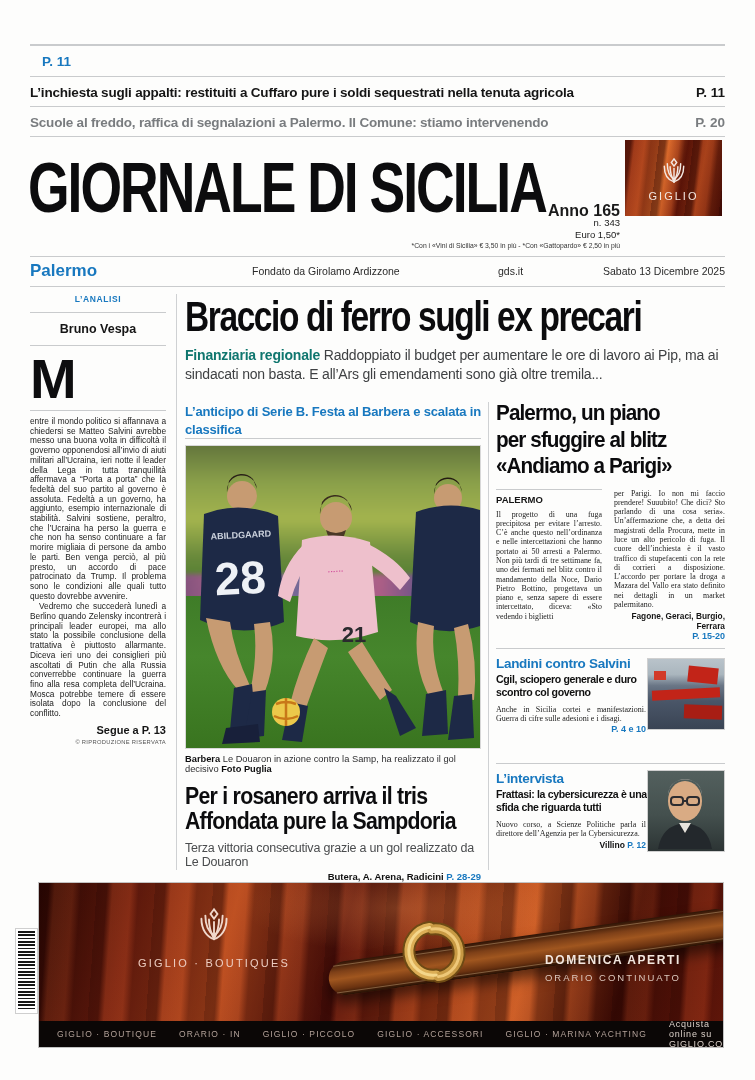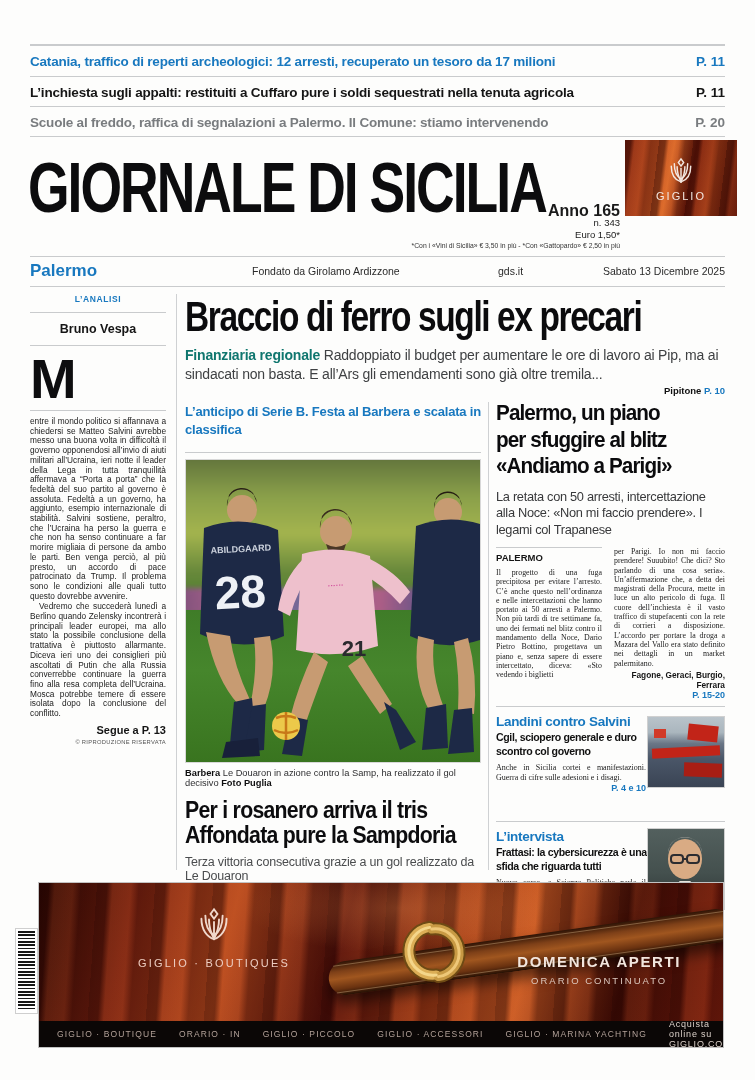--- a/index.html
+++ b/index.html
@@ -16,21 +16,21 @@
   .gray{color:#797c7f;}
   
   .masthead{position:absolute;left:28px;top:146px;font-weight:bold;font-size:54px;
     letter-spacing:-2px;color:#0c0c0e;white-space:nowrap;transform:scale(0.99,1.32);transform-origin:0 0;
     font-family:"Liberation Sans",sans-serif;}
   .edition{position:absolute;left:480px;top:205px;width:140px;text-align:right;line-height:12px;color:#1a1a1a;}
   .edition .anno{font-weight:bold;font-size:16px;}
   .edition .num,.edition .price{font-size:9.5px;}
   .promo{position:absolute;left:300px;top:242px;width:320px;text-align:right;font-size:6.8px;color:#333;}
   .giglio-box{position:absolute;left:625px;top:140px;width:97px;height:76px;overflow:hidden;
-    background:linear-gradient(100deg,#7e2410 0%,#b84c1e 28%,#d86a2a 40%,#6e1a0a 58%,#9c3a16 75%,#541006 100%);padding-left:15px;}
+    background:linear-gradient(100deg,#7e2410 0%,#b84c1e 28%,#d86a2a 40%,#6e1a0a 58%,#9c3a16 75%,#541006 100%);}
   .giglio-box .folds{position:absolute;inset:0;background:repeating-linear-gradient(97deg,rgba(30,0,0,.45) 0 6px,rgba(255,120,60,.12) 10px 20px,rgba(30,0,0,.25) 26px 34px);}
   .giglio-box .inner{position:absolute;inset:0;display:flex;flex-direction:column;align-items:center;justify-content:center;gap:2px;}
   .giglio-box .label{color:#f3e8e2;font-size:11px;letter-spacing:2px;}
   
   .infobar{position:absolute;left:30px;top:257px;width:695px;height:28px;}
   .infobar .city{position:absolute;left:0;top:4px;font-weight:bold;font-size:17px;color:#1878bf;}
   .infobar .mid{position:absolute;top:8px;font-size:10.5px;color:#2a2a2a;}
   
   .analysis{position:absolute;left:30px;top:294px;width:136px;}
   .analysis .kick{text-align:center;color:#1878bf;font-weight:bold;font-size:8.5px;letter-spacing:0.6px;}
@@ -47,21 +47,21 @@
   .lead h1{margin:0;font-size:36px;font-weight:bold;letter-spacing:-1.5px;white-space:nowrap;color:#0b0b0d;
     transform:scale(0.93,1.18);transform-origin:0 0;}
   .lead .deck{font-size:14px;line-height:18.5px;color:#3f4143;letter-spacing:-0.2px;}
   .lead .deck .kk{color:#0f766e;font-weight:bold;}
   .bylineline{text-align:right;font-size:9.5px;margin-top:2px;}
   .bylineline .by{font-weight:bold;color:#111;}
   .bylineline .pg{font-weight:bold;color:#1878bf;}
   
   .serieb{position:absolute;left:185px;top:402px;width:296px;}
   .seckick{color:#1878bf;font-weight:bold;font-size:13px;letter-spacing:-0.2px;}
-  .serieb .kickline{border-bottom:1px solid #c9cbcd;padding-bottom:14px;}
+  .serieb .kickline{border-bottom:1px solid #c9cbcd;padding-bottom:0;}
   .photo{margin-top:6px;width:294px;height:302px;border:1px solid #d8d8d8;position:relative;overflow:hidden;background:#4a7a2c;}
   .ph-stands{position:absolute;left:-8px;top:-8px;right:-8px;height:148px;filter:blur(3px);
     background:linear-gradient(180deg,#5c6e3a 0%,#8aa04a 30%,#a4b44e 55%,#6a8a3c 80%,#55803255 100%),
     radial-gradient(60px 22px at 15% 35%,#3c4a2caa,transparent 70%),
     radial-gradient(70px 26px at 55% 25%,#2e3c4888,transparent 70%),
     radial-gradient(60px 22px at 85% 45%,#48306066,transparent 70%);}
   .ph-board{position:absolute;left:-6px;top:128px;right:-6px;height:26px;filter:blur(2.5px);opacity:.85;
     background:linear-gradient(90deg,#8a4a8a,#d06aa2 22%,#5a64ac 45%,#c05a96 65%,#4a4a9a 85%,#9a4a86);}
   .ph-pitch{position:absolute;left:0;top:150px;right:0;bottom:0;
     background:linear-gradient(180deg,#3f7c28 0%,#46862c 40%,#39741f 100%);}
@@ -104,21 +104,21 @@
   .ad .glow{position:absolute;left:30%;top:-20px;width:45%;height:90px;background:radial-gradient(closest-side,rgba(255,160,90,.25),transparent);}
   .belt{position:absolute;left:288px;top:52px;width:408px;height:34px;border-radius:17px;transform:rotate(-8deg);
     background:linear-gradient(180deg,#2e1406 0%,#7e4018 28%,#a0561f 50%,#6a3210 80%,#241004 100%);
     box-shadow:0 8px 14px rgba(0,0,0,.55);}
   .beltstitch{position:absolute;left:6px;right:6px;top:3px;height:1px;background:rgba(240,210,160,.35);}
   .beltstitch.b2{top:auto;bottom:3px;}
   .buckle{position:absolute;left:340px;top:30px;transform:rotate(-8deg);}
   .adleft{position:absolute;left:55px;top:20px;width:240px;text-align:center;}
   .adleft .lbl{margin-top:6px;color:#ecccc0;font-size:11px;letter-spacing:2.2px;}
   .adright{position:absolute;right:42px;top:70px;text-align:center;}
-  .adright .t1{color:#f2e6de;font-weight:bold;font-size:15px;letter-spacing:1.6px;}
+  .adright .t1{color:#f2e6de;font-weight:bold;font-size:12px;letter-spacing:1.6px;}
   .adright .t2{color:#dcc8be;font-size:9.5px;letter-spacing:2px;margin-top:5px;}
   .adnav{position:absolute;left:0;right:0;bottom:0;height:26px;background:#0b0706;display:flex;align-items:center;padding:0 18px;gap:22px;}
   .adnav .item{color:#b2a198;font-size:8.5px;letter-spacing:1.1px;white-space:nowrap;}
   .adnav .shop{margin-left:auto;color:#ddd2ca;font-size:9px;letter-spacing:0.8px;}
   .barcode{position:absolute;left:15px;top:928px;width:21px;height:84px;background:#fff;border:1px solid #cfcfcf;}
   .barcode .bars{position:absolute;inset:2px;background:repeating-linear-gradient(180deg,#161616 0 1.6px,#fff 1.6px 3.4px,#161616 3.4px 4.6px,#fff 4.6px 7.2px,#161616 7.2px 8.4px,#fff 8.4px 10px);}
 </style>
 </head>
 <body>
 
@@ -133,21 +133,20 @@
       <path d="M6.5 8 C6.5 14 8.5 18.5 12 20.5"></path>
       <path d="M17.5 8 C17.5 14 15.5 18.5 12 20.5"></path>
     </g>
   </symbol>
 </svg>
 
 <div class="page">
 
   <div class="abs hrline" style="left:30px;top:44px;width:695px;height:2px;"></div>
   <div class="strip" style="top:46px;">
-    <span class="t blue">Catania, traffico di reperti archeologici: 12 arresti, recuperato un tesoro da 17 milioni</span>
     <span class="p blue">P. 11</span>
   </div>
   <div class="abs hrline" style="left:30px;top:76px;width:695px;"></div>
   <div class="strip" style="top:77px;">
     <span class="t">L’inchiesta sugli appalti: restituiti a Cuffaro pure i soldi sequestrati nella tenuta agricola</span>
     <span class="p">P. 11</span>
   </div>
   <div class="abs hrline" style="left:30px;top:106px;width:695px;"></div>
   <div class="strip" style="top:107px;">
     <span class="t gray">Scuole al freddo, raffica di segnalazioni a Palermo. Il Comune: stiamo intervenendo</span>
@@ -193,24 +192,20 @@
     <div class="follow">Segue a P. 13</div>
     <div class="copy">© RIPRODUZIONE RISERVATA</div>
   </div>
   <div class="vrule" style="left:176px;top:294px;height:576px;"></div>
 
   <div class="lead">
     <div class="h1wrap">
         <h1>Braccio di ferro sugli ex precari</h1>
       </div>
     <div class="deck"><span class="kk">Finanziaria regionale</span><span> Raddoppiato il budget per aumentare le ore di lavoro ai Pip, ma ai sindacati non basta. E all’Ars gli emendamenti sono già oltre tremila...</span></div>
-    <div class="bylineline">
-      <span class="by">Pipitone</span>
-      <span class="pg">P. 10</span>
-    </div>
   </div>
 
   <div class="serieb">
     <div class="kickline"><span class="seckick">L’anticipo di Serie B. Festa al Barbera e scalata in classifica</span></div>
     <div class="photo">
       <div class="ph-stands"></div>
       <div class="ph-board"></div>
       <div class="ph-pitch"></div>
       <svg class="ph-players" viewBox="0 0 294 302">
 
@@ -263,21 +258,20 @@
     <div class="deck2">Terza vittoria consecutiva grazie a un gol realizzato da Le Douaron</div>
     <div class="bylineline">
       <span class="by">Butera, A. Arena, Radicini</span>
       <span class="pg">P. 28-29</span>
     </div>
   </div>
   <div class="vrule" style="left:488px;top:402px;height:468px;"></div>
 
   <div class="rcol">
     <h2><span>Palermo, un piano</span><br><span>per sfuggire al blitz</span><br><span>«Andiamo a Parigi»</span></h2>
-    <div class="deck">La retata con 50 arresti, intercettazione alla Noce: «Non mi faccio prendere». I legami col Trapanese</div>
     <div class="blitzbody">
       <div class="bcol bcol1">
         <div class="hrline"></div>
         <div class="dateline">PALERMO</div>
         <div class="tinybody">Il progetto di una fuga precipitosa per evitare l’arresto. C’è anche questo nell’ordinanza e nelle intercettazioni che hanno portato ai 50 arresti a Palermo. Non più tardi di tre settimane fa, uno dei fermati nel blitz contro il mandamento della Noce, Dario Pietro Bottino, progettava un piano e, senza sapere di essere intercettato, diceva: «Sto vedendo i biglietti</div>
       </div>
       <div class="bcol bcol2">
         <div class="tinybody">per Parigi. Io non mi faccio prendere! Suuubito! Che dici? Sto parlando di una cosa seria». Un’affermazione che, a detta dei magistrati della Procura, mette in luce un alto pericolo di fuga. Il cuore dell’inchiesta è il vasto traffico di stupefacenti con la rete di corrieri a disposizione. L’accordo per portare la droga a Mazara del Vallo era stato definito nei dettagli in un market palermitano.</div>
         <div class="sig">Fagone, Geraci, Burgio, Ferrara</div>
         <div class="sigpg">P. 15-20</div>

